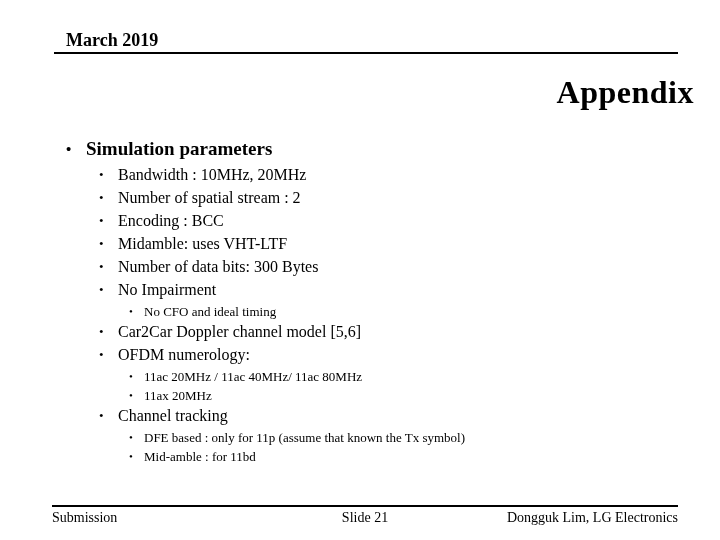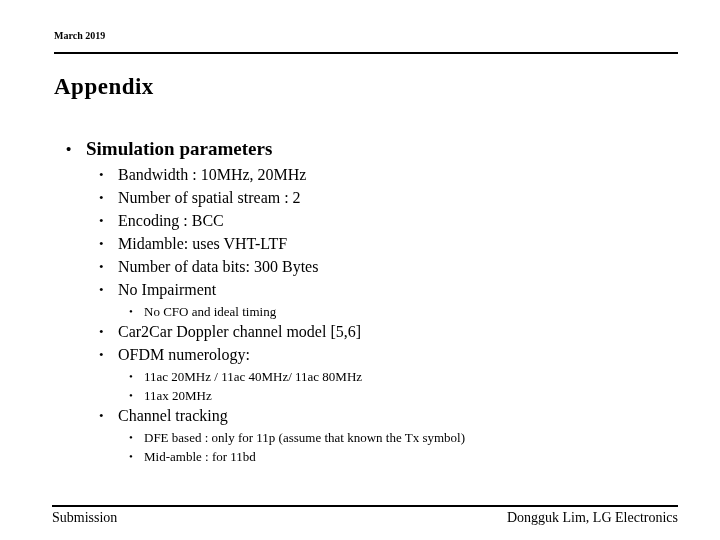--- a/index.html
+++ b/index.html
@@ -20,43 +20,43 @@
   #slide-header {
     position: absolute;
     left: 54px;
     top: 30px;
     width: 624px;
     height: 22px;
     border-bottom: 2px solid #000000;
   }
   #slide-header .hdr-left {
     position: absolute;
-    left: 0;
+    left: 12px;
     top: 0;
-    font-size: 10px;
+    font-size: 18px;
     font-weight: bold;
     white-space: nowrap;
   }
   #slide-header .hdr-right {
     position: absolute;
     right: 0;
     top: 0;
     font-size: 13.5px;
     font-weight: bold;
     white-space: nowrap;
   }
 
   
   #slide-title {
     position: absolute;
-    left: 54px;
+    left: 70px;
     top: 74px;
     width: 624px;
-    text-align: left;
-    font-size: 23px;
+    text-align: right;
+    font-size: 32px;
     font-weight: bold;
     letter-spacing: 0.5px;
   }
 
   
   #slide-body {
     position: absolute;
     left: 54px;
     top: 136px;
     width: 624px;
@@ -194,14 +194,15 @@
       <span class="btext">DFE based : only for 11p (assume that known the Tx symbol)</span>
     </div>
     <div class="bullet-row lvl3">
       <span class="marker">•</span>
       <span class="btext">Mid-amble : for 11bd</span>
     </div>
   </div>
 
 <div id="slide-footer">
   <div class="ftr ftr-left">Submission</div>
+  <div class="ftr ftr-center">Slide 21</div>
   <div class="ftr ftr-right">Dongguk Lim, LG Electronics</div>
 </div>
 
 </body></html>

